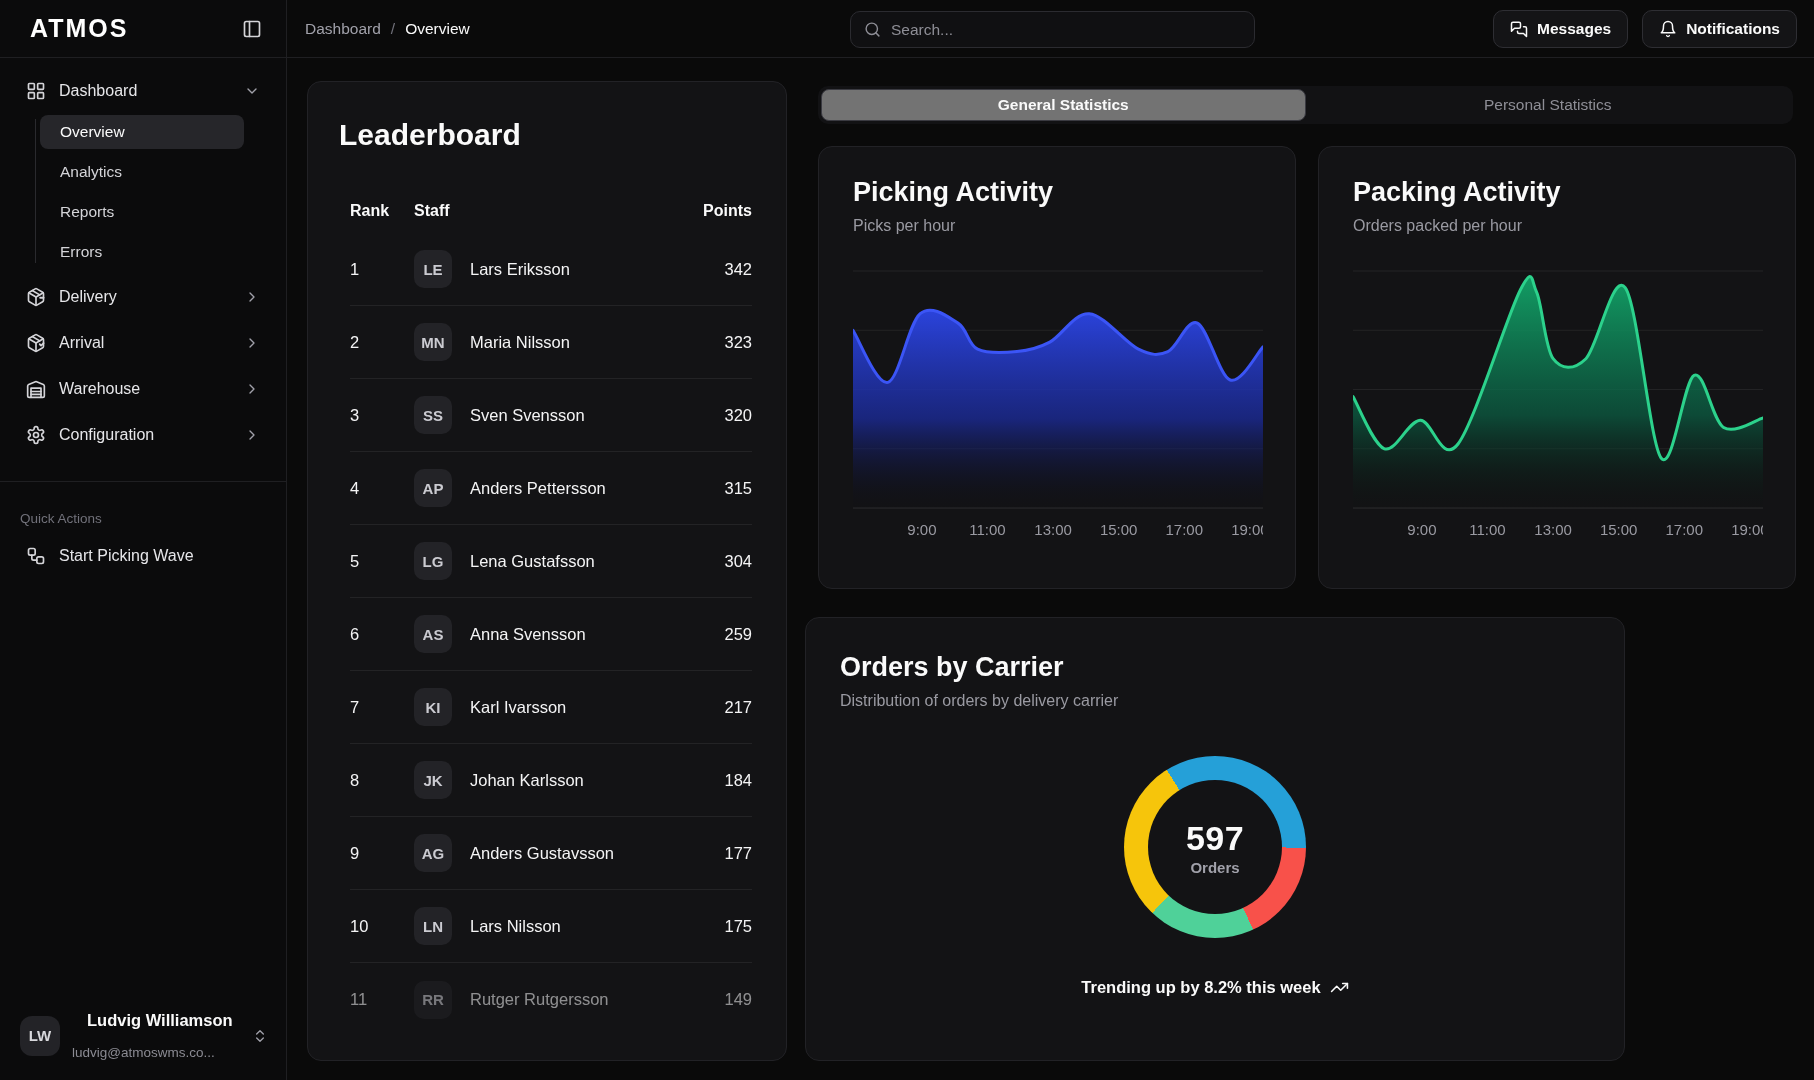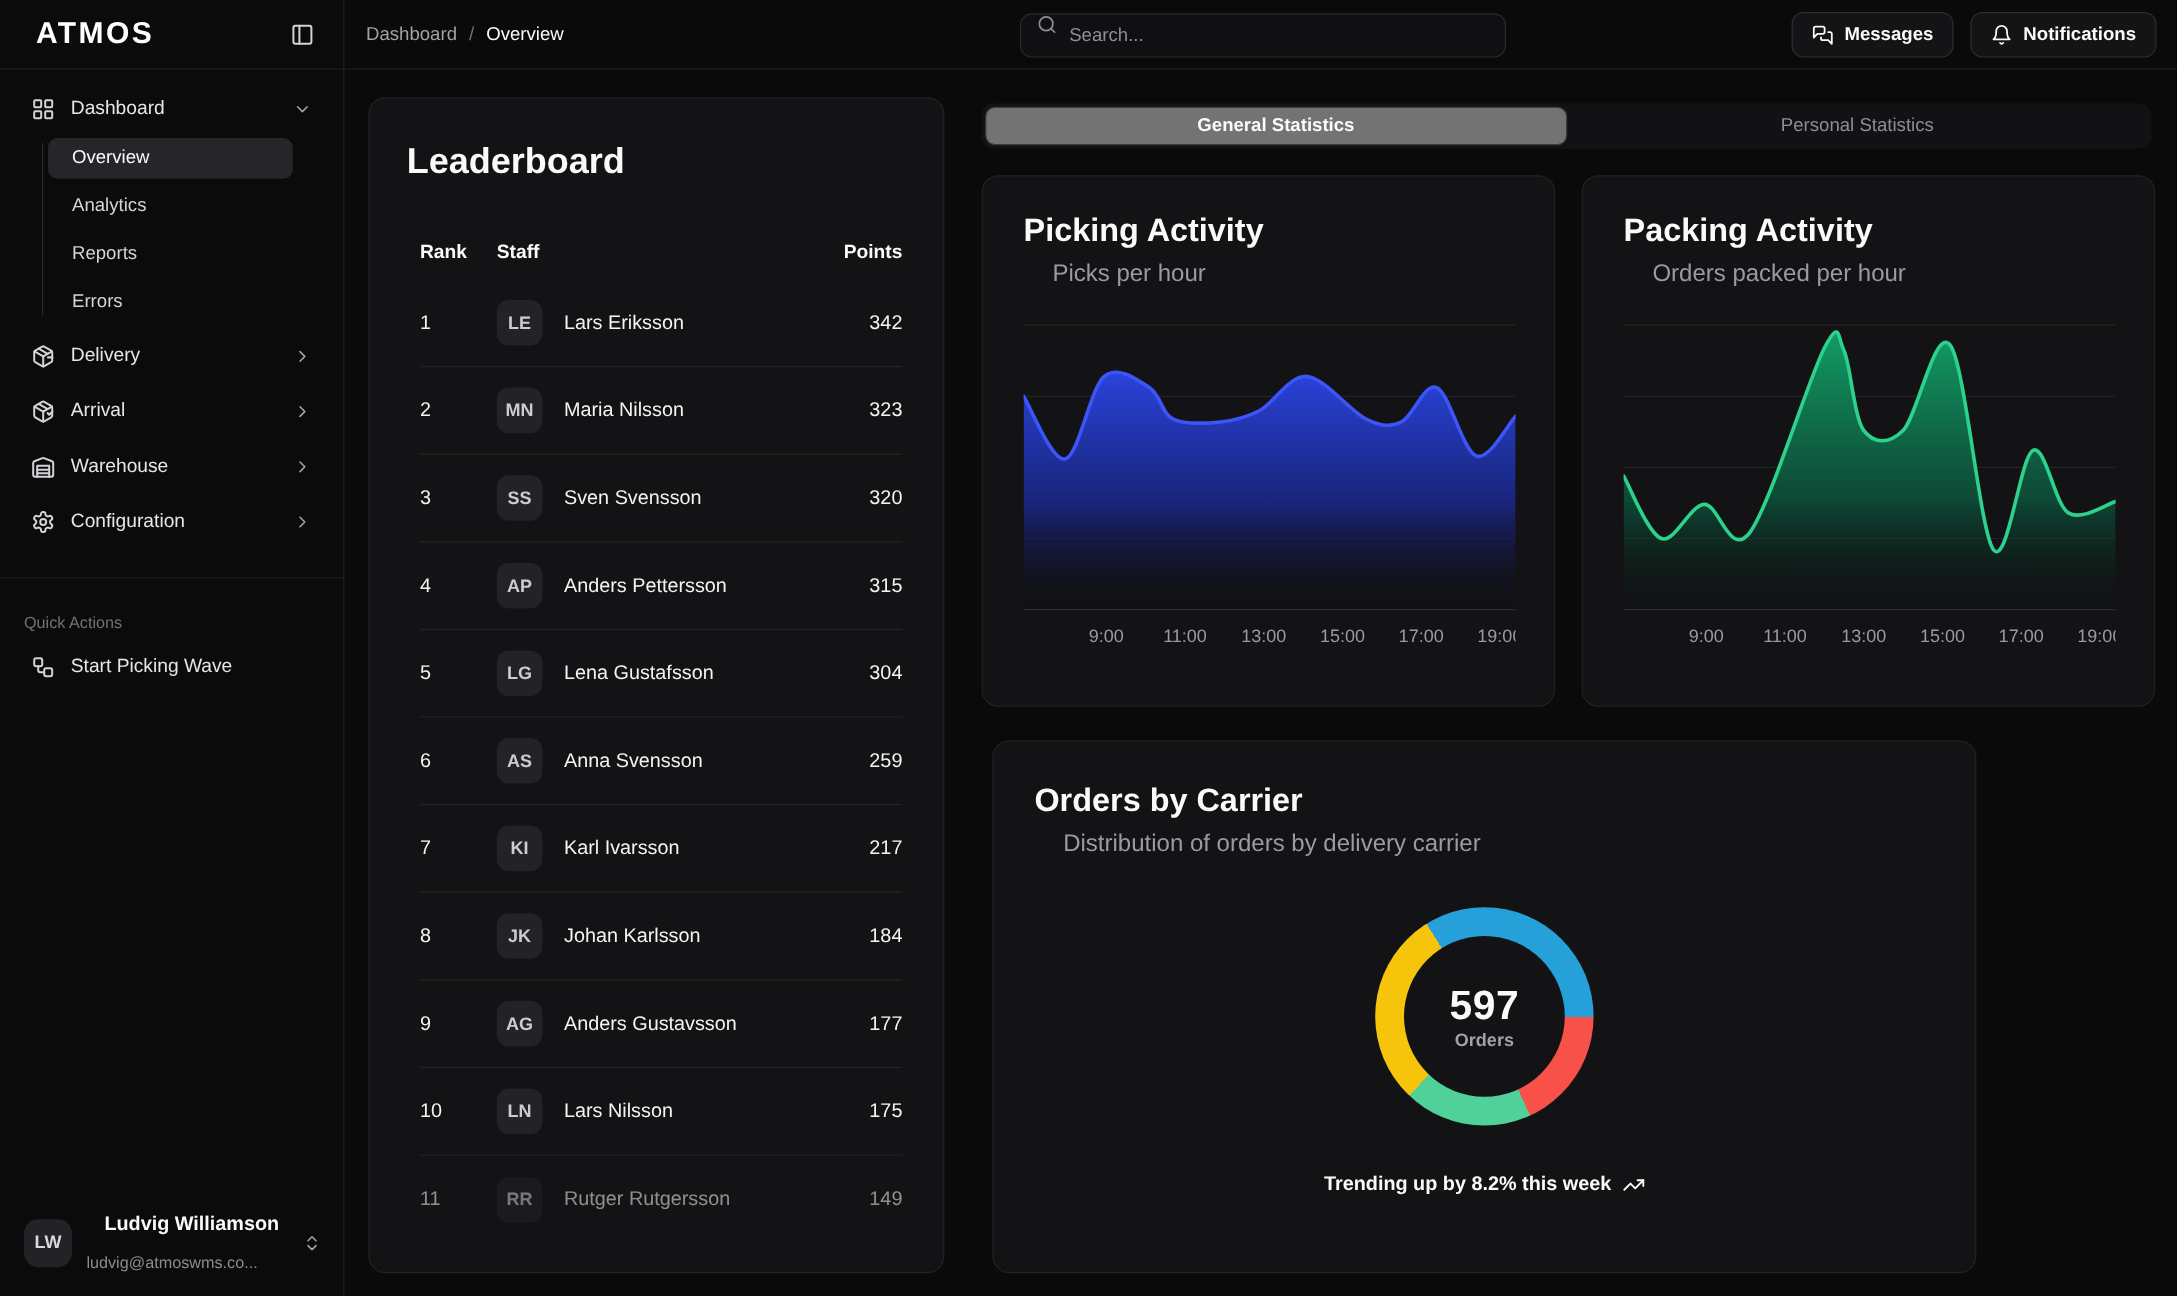--- a/index.html
+++ b/index.html
@@ -34,21 +34,21 @@
   .user-name { font-size:16.5px; font-weight:700; color:#fafafa; white-space:nowrap;margin-left:15px; }
   .user-mail { font-size:13.5px; color:#8b8b93; margin-top:15px; white-space:nowrap; overflow:hidden; }
   .user-chev { color:#a1a1aa; flex:none; display:flex; }
 
   
   .topbar { position:absolute; left:287px; right:0; top:0; height:58px; border-bottom:1px solid #1f1f22; }
   .breadcrumb { position:absolute; left:18px; top:0; height:58px; display:flex; align-items:center; gap:10px; font-size:15.5px; }
   .bc-root { color:#a1a1aa; cursor:pointer; }
   .bc-sep { color:#71717a; }
   .bc-cur { color:#fafafa; }
-  .search { position:absolute; left:563px; top:11px; width:405px; height:37px; border:1px solid #2b2b30; border-radius:10px; background:#101012; display:flex; gap:10px; padding:0 13px; color:#8e8e96; }
+  .search { position:absolute; left:563px; top:11px; width:405px; height:37px; border:1px solid #2b2b30; border-radius:10px; background:#101012; display:flex; align-items:center; gap:10px; padding:0 13px; color:#8e8e96; }
   .search input { flex:1; background:transparent; border:none; outline:none; color:#e4e4e7; font-size:15.5px; font-family:inherit; }
   .search input::placeholder { color:#8e8e96; }
   .top-actions { position:absolute; right:17px; top:10px; display:flex; gap:14px; }
   .tbtn { height:38px; padding:0 16px; border-radius:10px; background:#141416; border:1px solid #2e2e33; color:#fafafa; font-size:15.5px; font-weight:600; display:flex; align-items:center; gap:9px; cursor:pointer; font-family:inherit; }
   .tbtn .ico { display:flex; color:#fafafa; }
 
   
   .main { position:absolute; left:287px; top:58px; right:0; bottom:0; }
   .card { background:#131315; border:1px solid #222226; border-radius:14px; position:absolute; }
 
@@ -71,25 +71,25 @@
   
   .tabsbar { position:absolute; left:531px; top:28px; width:975px; height:38px; background:#121214; border-radius:10px; display:flex; padding:3px; }
   .tab { flex:1; display:flex; align-items:center; justify-content:center; font-size:15.5px; color:#8e8e96; border-radius:8px; border:1px solid transparent; cursor:pointer; }
   .tab.active { background:#737373; border-color:#3a3a41; color:#fafafa; font-weight:600; }
 
   
   .chart-card { top:88px; width:478px; height:443px; padding:30px 34px; }
   #card-pick { left:531px; }
   #card-pack { left:1031px; }
   .card-title { font-size:27px; font-weight:700; }
-  .card-sub { font-size:20px; color:#9a9aa2; margin-top:9px;margin-left:24px; }
+  .card-sub { font-size:16px; color:#9a9aa2; margin-top:9px; }
   .area-svg { position:absolute; left:34px; top:118px; }
 
   
-  .donut-card { left:540px; top:559px; width:820px; height:444px; padding:34px 34px; }
+  .donut-card { left:518px; top:559px; width:820px; height:444px; padding:34px 34px; }
   .donut-wrap { position:absolute; left:50%; top:138px; transform:translateX(-50%); width:182px; height:182px; }
   .donut-ring { width:182px; height:182px; border-radius:50%; }
   .donut-hole { position:absolute; inset:24px; border-radius:50%; background:#131315; display:flex; flex-direction:column; align-items:center; justify-content:center; }
   .donut-val { font-size:34px; font-weight:700; letter-spacing:0.5px; }
   .donut-lbl { font-size:15px; font-weight:600; color:#a1a1aa; margin-top:1px; }
   .donut-foot { position:absolute; left:0; right:0; top:360px; display:flex; align-items:center; justify-content:center; gap:9px; font-size:16.5px; font-weight:600; color:#fafafa; }
   .donut-note { position:absolute; left:0; right:0; top:393px; text-align:center; font-size:16px; color:#9a9aa2; }
 </style>
 </head>
 <body>

